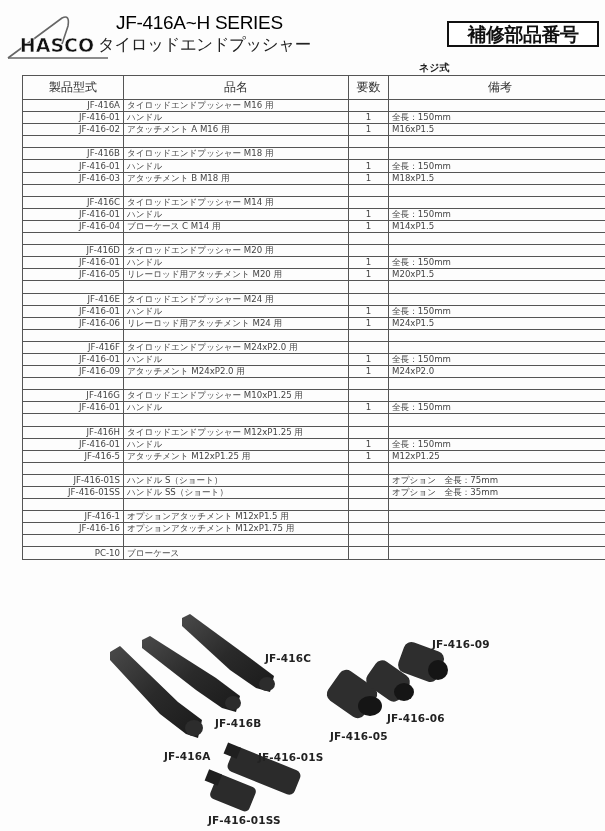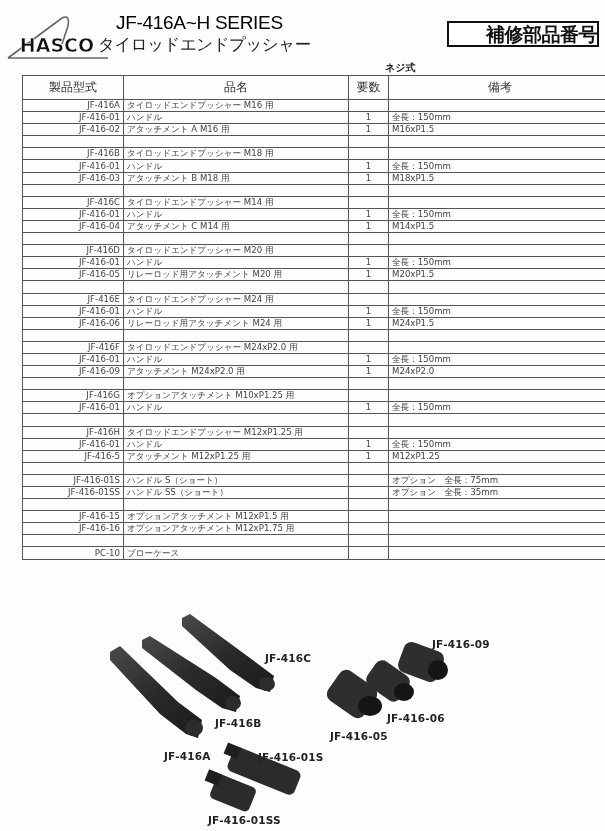--- a/index.html
+++ b/index.html
@@ -1,21 +1,21 @@
 <!DOCTYPE html>
 <html><head>
 <meta charset="utf-8">
 <style>
   html, body { margin:0; padding:0; background:#fdfdfd; }
   body { width:605px; height:831px; position:relative; overflow:hidden; font-family:"DejaVu Sans", sans-serif; color:#333; }
   .logo { position:absolute; left:4px; top:14px; width:106px; height:46px; }
   .title1 { position:absolute; left:116px; top:12px; font-family:"Liberation Sans", sans-serif; font-size:19px; color:#000000; letter-spacing:-0.3px; }
   .title2 { position:absolute; left:98px; top:34px; font-size:16.5px; color:#222; letter-spacing:-0.5px; }
-  .badge { position:absolute; left:447px; top:21px; width:152px; height:26px; border:2px solid #111; box-sizing:border-box; font-size:19px; line-height:22px; text-align:right; color:#111; font-weight:bold; letter-spacing:-0.5px; background:#fff; }
-  .neji { position:absolute; left:385px; top:61px; font-size:10px; font-weight:bold; color:#222; }
+  .badge { position:absolute; left:447px; top:21px; width:152px; height:26px; border:2px solid #111; box-sizing:border-box; font-size:19px; line-height:22px; text-align:center; color:#111; font-weight:bold; letter-spacing:-0.5px; background:#fff; }
+  .neji { position:absolute; left:419px; top:61px; font-size:10px; font-weight:bold; color:#222; }
   table.parts { position:absolute; left:6px; top:75px; border-collapse:collapse; table-layout:fixed; width:589px; font-size:8.6px;margin-left:16px; }
   table.parts col.c1 { width:101px; } table.parts col.c2 { width:225px; } table.parts col.c3 { width:40px; } table.parts col.c4 { width:223px; }
   table.parts th { height:23px; font-weight:normal; font-size:12px; color:#333; border:1px solid #555; padding:0; }
   table.parts td { height:11.1px; line-height:11px; padding:0 3px; border:1px solid #555; border-top-color:#666; white-space:nowrap; overflow:hidden; color:#444; }
   td.model { text-align:right; }
   td.qty { text-align:center; }
   .photo { position:absolute; left:90px; top:600px; width:440px; height:231px; }
   .plabel { position:absolute; font-family:"DejaVu Sans", sans-serif; font-weight:bold; font-size:10.5px; color:#222; letter-spacing:0.2px; }
 </style>
 </head>
@@ -103,21 +103,21 @@
         <td></td>
       </tr>
       <tr>
         <td class="model">JF-416-01</td>
         <td>ハンドル</td>
         <td class="qty">1</td>
         <td>全長：150mm</td>
       </tr>
       <tr>
         <td class="model">JF-416-04</td>
-        <td>アタッチメント C M14 用</td>
+        <td>ブローケース C M14 用</td>
         <td class="qty">1</td>
         <td>M14xP1.5</td>
       </tr>
       <tr>
         <td class="model"></td>
         <td></td>
         <td class="qty"></td>
         <td></td>
       </tr>
       <tr>
@@ -187,21 +187,21 @@
         <td>M24xP2.0</td>
       </tr>
       <tr>
         <td class="model"></td>
         <td></td>
         <td class="qty"></td>
         <td></td>
       </tr>
       <tr>
         <td class="model">JF-416G</td>
-        <td>オプションアタッチメント M10xP1.25 用</td>
+        <td>タイロッドエンドプッシャー M10xP1.25 用</td>
         <td class="qty"></td>
         <td></td>
       </tr>
       <tr>
         <td class="model">JF-416-01</td>
         <td>ハンドル</td>
         <td class="qty">1</td>
         <td>全長：150mm</td>
       </tr>
       <tr>
@@ -246,21 +246,21 @@
         <td class="qty"></td>
         <td>オプション　全長：35mm</td>
       </tr>
       <tr>
         <td class="model"></td>
         <td></td>
         <td class="qty"></td>
         <td></td>
       </tr>
       <tr>
-        <td class="model">JF-416-15</td>
+        <td class="model">JF-416-1</td>
         <td>オプションアタッチメント M12xP1.5 用</td>
         <td class="qty"></td>
         <td></td>
       </tr>
       <tr>
         <td class="model">JF-416-16</td>
         <td>オプションアタッチメント M12xP1.75 用</td>
         <td class="qty"></td>
         <td></td>
       </tr>

